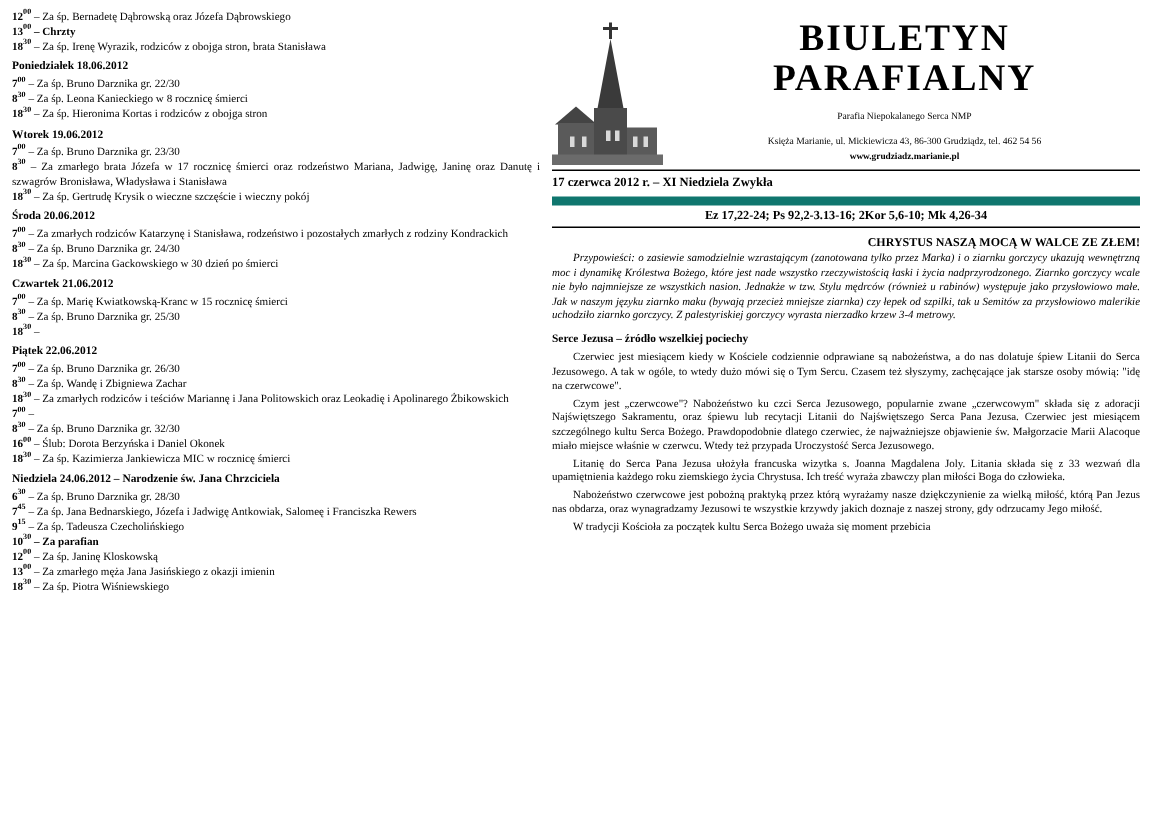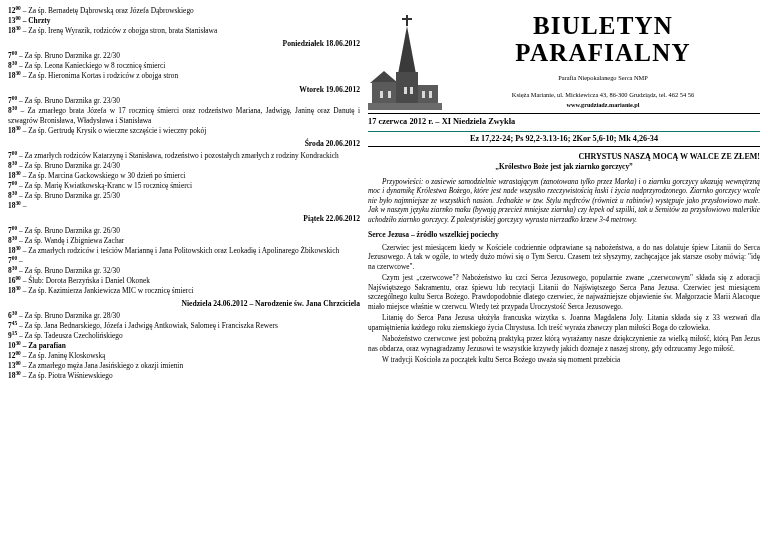--- a/index.html
+++ b/index.html
@@ -42,21 +42,21 @@
     margin: 0 0 0.5px 0;
     text-align: justify;
   }
   sup {
     font-size: 5.4px;
     vertical-align: super;
     line-height: 0;
   }
   .day-head {
     font-weight: bold;
-    text-align: right;
+    text-align: left;
     margin: 4px 0 2px 0;
     font-size: 7.6px;
   }
   .bold {
     font-weight: bold;
   }
 
   
   .masthead {
     display: flex;
@@ -100,21 +100,21 @@
   }
   .sunday-line {
     font-weight: bold;
     font-size: 8.4px;
     margin: 3px 0 3px 0;
   }
   .readings {
     text-align: center;
     font-weight: bold;
     font-size: 8.2px;
-    border-top: 1px solid #0f766e;
+    border-top: 6px solid #0f766e;
     border-bottom: 1px solid #000;
     padding: 2px 0 2px 0;
     margin: 0 0 5px 0;
   }
   .sect-title {
     text-align: right;
     font-weight: bold;
     font-size: 8px;
     margin: 5px 0 0 0;
   }
@@ -279,20 +279,21 @@
         <span class="bold">8</span><sup class="bold">30</sup>
         <span>– Za śp. Bruno Darznika gr. 24/30</span>
       </p>
       <p class="entry">
         <span class="bold">18</span><sup class="bold">30</sup>
         <span>– Za śp. Marcina Gackowskiego w 30 dzień po śmierci</span>
       </p>
     </div>
 
     <div>
+      <p class="day-head">Czwartek 21.06.2012</p>
       <p class="entry">
         <span class="bold">7</span><sup class="bold">00</sup>
         <span>– Za śp. Marię Kwiatkowską-Kranc w 15 rocznicę śmierci</span>
       </p>
       <p class="entry">
         <span class="bold">8</span><sup class="bold">30</sup>
         <span>– Za śp. Bruno Darznika gr. 25/30</span>
       </p>
       <p class="entry">
         <span class="bold">18</span><sup class="bold">30</sup>
@@ -397,21 +398,20 @@
       </div>
     </div>
 
     <hr class="rule">
 
     <div class="sunday-line">17 czerwca 2012 r. – XI Niedziela Zwykła</div>
 
     <div class="readings">Ez 17,22-24; Ps 92,2-3.13-16; 2Kor 5,6-10; Mk 4,26-34</div>
 
     <div class="sect-title">CHRYSTUS NASZĄ MOCĄ W WALCE ZE ZŁEM!</div>
-    <div class="sect-sub">„Królestwo Boże jest jak ziarnko gorczycy”</div>
     <p class="para italic">Przypowieści: o zasiewie samodzielnie wzrastającym (zanotowana tylko przez Marka) i o ziarnku gorczycy ukazują wewnętrzną moc i dynamikę Królestwa Bożego, które jest nade wszystko rzeczywistością łaski i życia nadprzyrodzonego. Ziarnko gorczycy wcale nie było najmniejsze ze wszystkich nasion. Jednakże w tzw. Stylu mędrców (również u rabinów) występuje jako przysłowiowo małe. Jak w naszym języku ziarnko maku (bywają przecież mniejsze ziarnka) czy łepek od szpilki, tak u Semitów za przysłowiowo malerikie uchodziło ziarnko gorczycy. Z palestyriskiej gorczycy wyrasta nierzadko krzew 3-4 metrowy.</p>
 
     <div class="sect-title2">Serce Jezusa – źródło wszelkiej pociechy</div>
     <p class="para">Czerwiec jest miesiącem kiedy w Kościele codziennie odprawiane są nabożeństwa, a  do nas dolatuje śpiew Litanii do Serca Jezusowego. A tak w ogóle, to wtedy dużo mówi się o Tym Sercu. Czasem też słyszymy, zachęcające jak starsze osoby mówią: "idę na czerwcowe".</p>
     <p class="para">Czym jest „czerwcowe"? Nabożeństwo ku czci Serca Jezusowego, popularnie zwane „czerwcowym" składa się z adoracji Najświętszego Sakramentu, oraz śpiewu lub recytacji Litanii do Najświętszego Serca Pana Jezusa. Czerwiec jest miesiącem szczególnego kultu Serca Bożego. Prawdopodobnie dlatego czerwiec, że najważniejsze objawienie św. Małgorzacie Marii Alacoque miało miejsce właśnie w czerwcu. Wtedy też przypada Uroczystość Serca Jezusowego.</p>
     <p class="para">Litanię do Serca Pana Jezusa ułożyła francuska wizytka s. Joanna Magdalena Joly. Litania składa się z 33 wezwań dla upamiętnienia każdego roku ziemskiego życia Chrystusa. Ich treść wyraża zbawczy plan miłości Boga do człowieka.</p>
     <p class="para">Nabożeństwo czerwcowe jest pobożną praktyką przez którą wyrażamy nasze dziękczynienie za wielką miłość, którą Pan Jezus nas obdarza, oraz wynagradzamy Jezusowi te wszystkie krzywdy jakich doznaje  z naszej strony, gdy odrzucamy Jego miłość.</p>
     <p class="para">W tradycji Kościoła za początek kultu Serca Bożego uważa się moment przebicia</p>
 
   </div>

